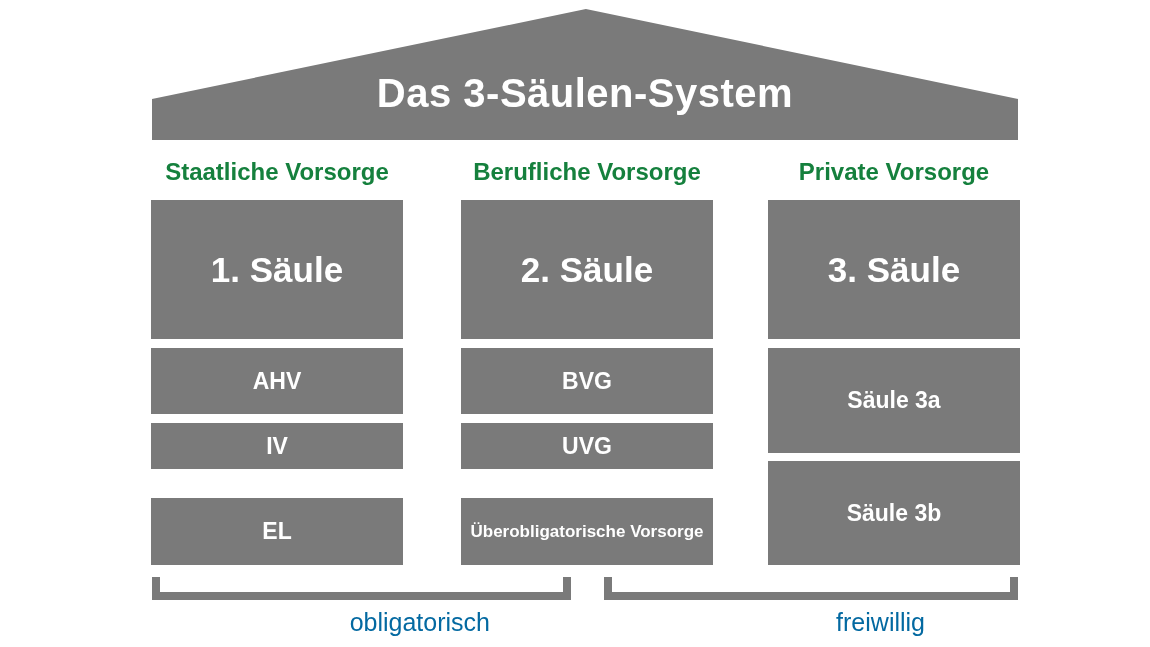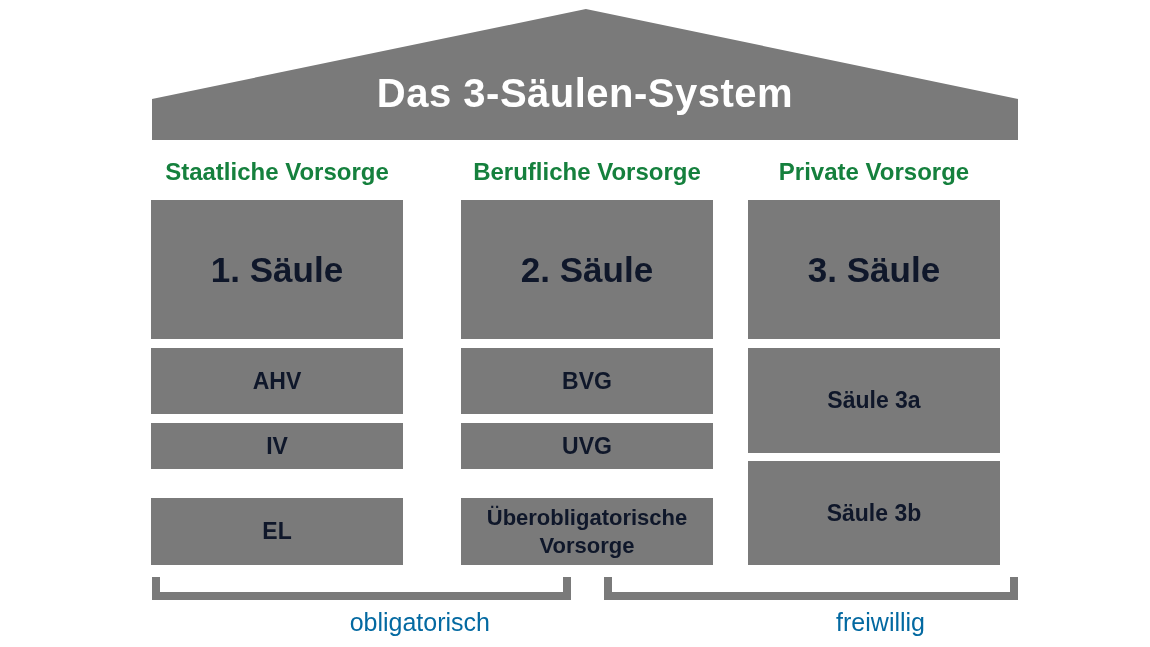--- a/index.html
+++ b/index.html
@@ -37,39 +37,39 @@
     text-align: center;
     color: #15803d;
     font-size: 24px;
     font-weight: bold;
   }
   
   .box {
     position: absolute;
     width: 252px;
     background: #7a7a7a;
-    color: #0f172a;
+    color: #ffffff;
     font-weight: bold;
     display: flex;
     align-items: center;
     justify-content: center;
     text-align: center;
     box-sizing: border-box;
   }
   .c1 { left: 151px; }
   .c2 { left: 461px; }
-  .c3 { left: 748px; }
+  .c3 { left: 768px; }
   .big  { top: 200px; height: 139px; font-size: 35px; }
   .r1   { top: 348px; height: 66px; }
   .r2   { top: 423px; height: 46px; }
   .r3   { top: 498px; height: 67px; }
   .t3a  { top: 348px; height: 105px; }
   .t3b  { top: 461px; height: 104px; }
   .sub  { font-size: 23px; }
-  .wrap { font-size: 22px; line-height: 1.25; padding: 0 8px; }
+  .wrap { font-size: 17px; line-height: 1.25; padding: 0 8px; }
   
   .bracket {
     position: absolute;
     top: 577px;
     height: 15px;
     border: 8px solid #7a7a7a;
     border-top: none;
     box-sizing: content-box;
   }
   .bracket-left  { left: 152px; width: 403px; }

